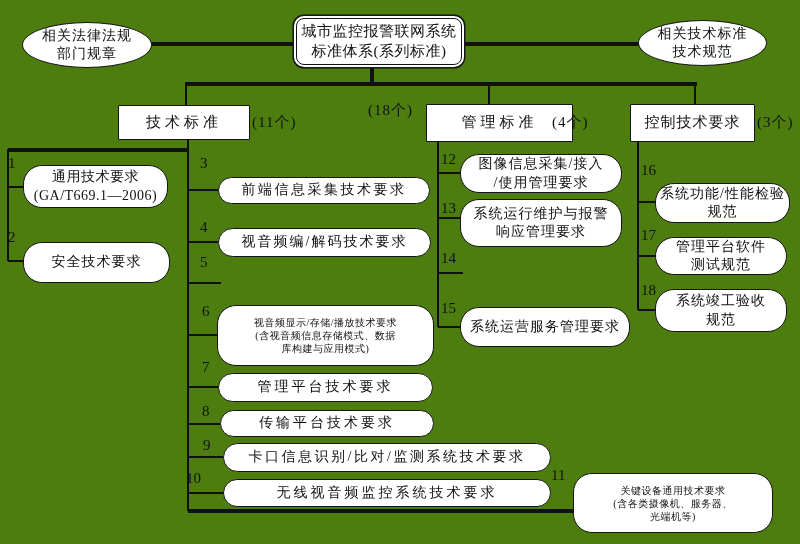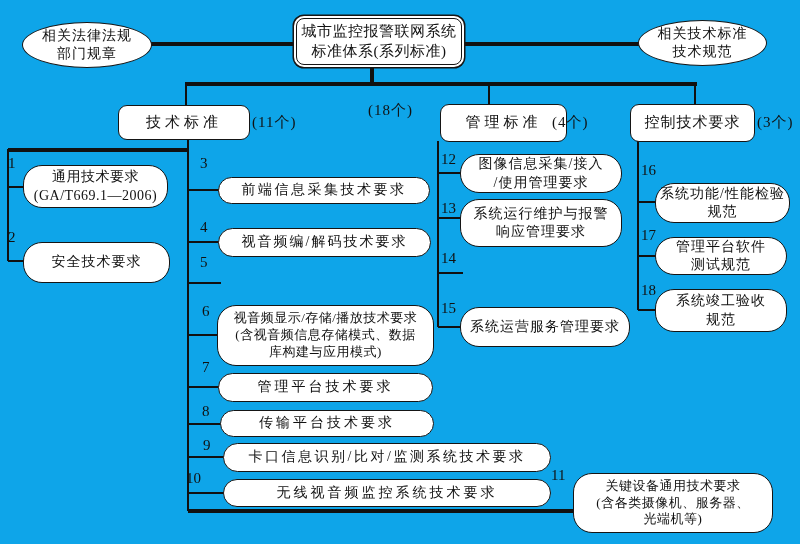--- a/index.html
+++ b/index.html
@@ -1,36 +1,36 @@
 <!DOCTYPE html>
 <html><head>
 <meta charset="utf-8">
 <style>
   html,body{margin:0;padding:0;background:#fff;}
   .stage{
-    position:relative;width:800px;height:544px;background:#0ea5e9;overflow:hidden;
+    position:relative;width:800px;height:544px;background:#4d7c0f;overflow:hidden;
     font-family:"Liberation Serif","DejaVu Serif",serif;color:#111;
   }
   .wires{position:absolute;left:0;top:0;width:800px;height:544px;}
   .node{
     position:absolute;box-sizing:border-box;background:#fff;
     border:1.6px solid #151515;border-radius:19px;
     display:flex;flex-direction:column;align-items:center;justify-content:center;
     text-align:center;font-size:14px;line-height:1.3;white-space:nowrap;letter-spacing:1px;
   }
-  .cat{font-size:15px;letter-spacing:4px;border-radius:9px;}
+  .cat{font-size:15px;letter-spacing:4px;border-radius:1px;}
   .root{
     border:1.5px solid #151515;border-radius:8px;
     box-shadow:0 0 0 2px #fff,0 0 0 3.5px #151515;
     font-size:15px;letter-spacing:0.5px;
   }
   .ellipse{border-radius:50%;font-size:14px;letter-spacing:1px;}
   .num{position:absolute;font-size:15px;letter-spacing:0;}
   .count{position:absolute;font-size:15px;letter-spacing:1px;}
-  .small{font-size:13px;letter-spacing:0.5px;}
+  .small{font-size:10px;letter-spacing:0.5px;}
 </style>
 </head>
 <body>
 
 <div class="stage">
 
   <svg class="wires" viewBox="0 0 800 544" shape-rendering="crispEdges">
     <g stroke="#111" stroke-width="4">
       <line x1="150" y1="44" x2="297" y2="44"></line>
       <line x1="460" y1="44" x2="640" y2="44"></line>
@@ -84,21 +84,21 @@
   <div class="node ellipse" style="left:638px;top:20px;width:129px;height:46px">
     <div>相关技术标准</div>
     <div>技术规范</div>
   </div>
 
   <div class="count" style="left:331px;top:101px;width:82px;text-align:right">(18个)</div>
 
   <div class="node cat" style="left:118px;top:105px;width:132px;height:35px">技术标准</div>
   <div class="count" style="left:252px;top:113px">(11个)</div>
 
-  <div class="node cat" style="left:440px;top:104px;width:127px;height:38px">管理标准</div>
+  <div class="node cat" style="left:426px;top:104px;width:147px;height:38px">管理标准</div>
   <div class="count" style="left:552px;top:113px">(4个)</div>
 
   <div class="node cat" style="left:630px;top:104px;width:125px;height:38px;letter-spacing:1px">控制技术要求</div>
   <div class="count" style="left:757px;top:113px">(3个)</div>
 
   <div class="num" style="left:8px;top:155px">1</div>
   <div class="node" style="left:23px;top:165px;width:145px;height:43px;letter-spacing:0.5px">
     <div>通用技术要求</div>
     <div>(GA/T669.1—2006)</div>
   </div>

